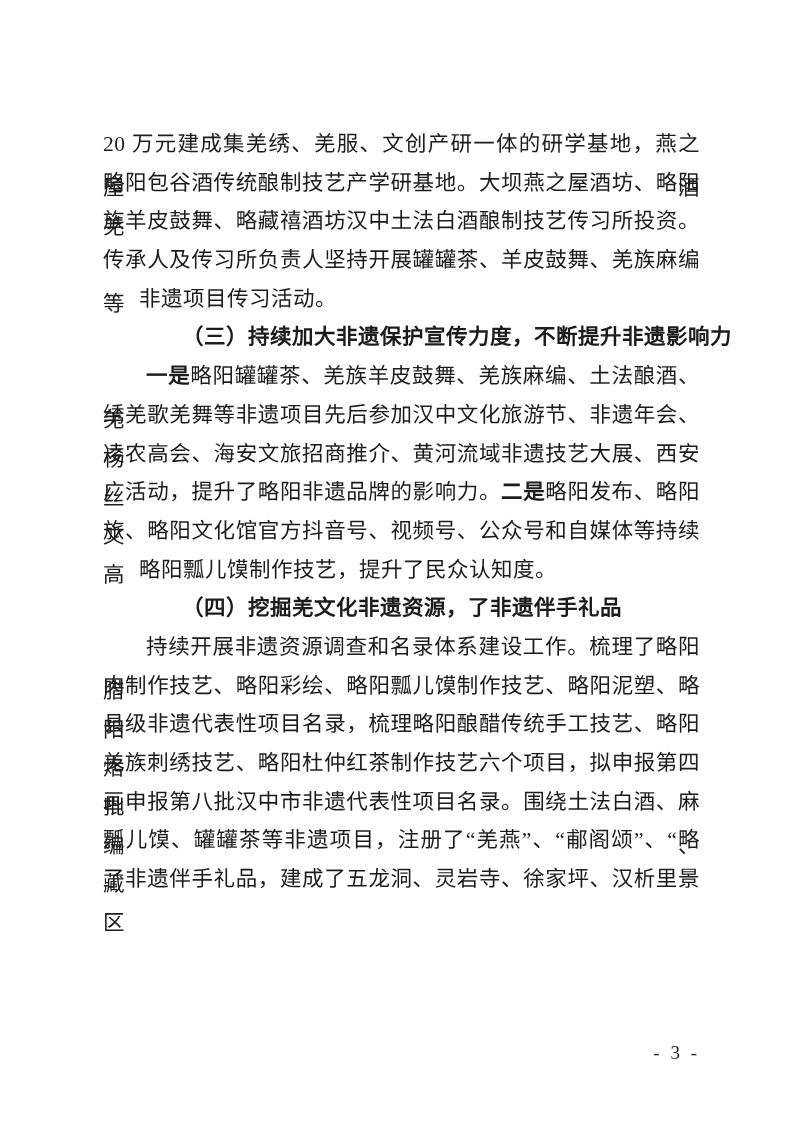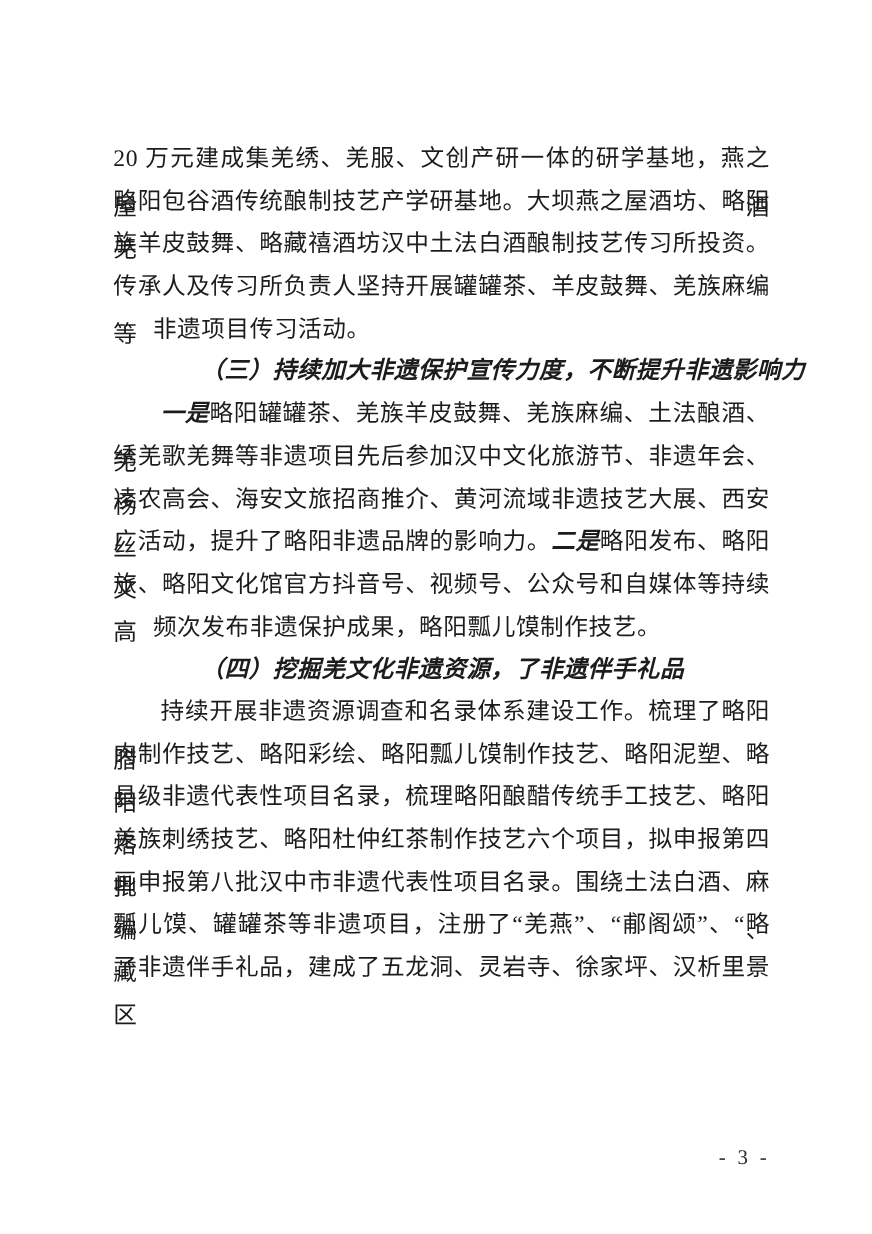--- a/index.html
+++ b/index.html
@@ -43,21 +43,20 @@
     margin-left: 36px;
   }
   .line.indent {
     text-indent: 43px;
   }
   .line.heading3, .line.heading4 {
     font-weight: 700;
   }
   .b {
     font-weight: 700;
-    font-style: italic;
   }
   .page-number {
     position: absolute;
     top: 1040px;
     right: 93px;
     font-size: 19px;
     line-height: 26px;
     letter-spacing: 3px;
     color: #2a2a2a;
   }
@@ -71,21 +70,21 @@
       <div class="line body just"><span>略阳包谷酒传统酿制技艺产学研基地。大坝燕之屋酒坊、略阳羌</span></div>
       <div class="line body just"><span>族羊皮鼓舞、略藏禧酒坊汉中土法白酒酿制技艺传习所投资。</span></div>
       <div class="line body just"><span>传承人及传习所负责人坚持开展罐罐茶、羊皮鼓舞、羌族麻编等</span></div>
       <div class="line body left"><span>非遗项目传习活动。</span></div>
       <div class="line heading3 left indent"><span class="b">（三）持续加大非遗保护宣传力度，不断提升非遗影响力</span></div>
       <div class="line body just indent"><span class="b">一是</span><span>略阳罐罐茶、羌族羊皮鼓舞、羌族麻编、土法酿酒、羌</span></div>
       <div class="line body just"><span>绣羌歌羌舞等非遗项目先后参加汉中文化旅游节、非遗年会、杨</span></div>
       <div class="line body just"><span>凌农高会、海安文旅招商推介、黄河流域非遗技艺大展、西安丝</span></div>
       <div class="line body just"><span>广活动，提升了略阳非遗品牌的影响力。</span><span class="b">二是</span><span>略阳发布、略阳文</span></div>
       <div class="line body just"><span>旅、略阳文化馆官方抖音号、视频号、公众号和自媒体等持续高</span></div>
-      <div class="line body left"><span>频次发布非遗保护成果，略阳瓢儿馍制作技艺。</span></div>
+      <div class="line body left"><span>略阳瓢儿馍制作技艺，提升了民众认知度。</span></div>
       <div class="line heading4 left indent"><span class="b">（四）挖掘羌文化非遗资源，了非遗伴手礼品</span></div>
       <div class="line body just indent"><span>持续开展非遗资源调查和名录体系建设工作。梳理了略阳腊</span></div>
       <div class="line body just"><span>肉制作技艺、略阳彩绘、略阳瓢儿馍制作技艺、略阳泥塑、略阳</span></div>
       <div class="line body just"><span>县级非遗代表性项目名录，梳理略阳酿醋传统手工技艺、略阳烙</span></div>
       <div class="line body just"><span>羌族刺绣技艺、略阳杜仲红茶制作技艺六个项目，拟申报第四批</span></div>
       <div class="line body just"><span>画申报第八批汉中市非遗代表性项目名录。围绕土法白酒、麻编、</span></div>
       <div class="line body just"><span>瓢儿馍、罐罐茶等非遗项目，注册了“羌燕”、“郙阁颂”、“略藏</span></div>
       <div class="line body just"><span>了非遗伴手礼品，建成了五龙洞、灵岩寺、徐家坪、汉析里景区</span></div>
     </main>
   <div class="page-number">- 3 -</div>

